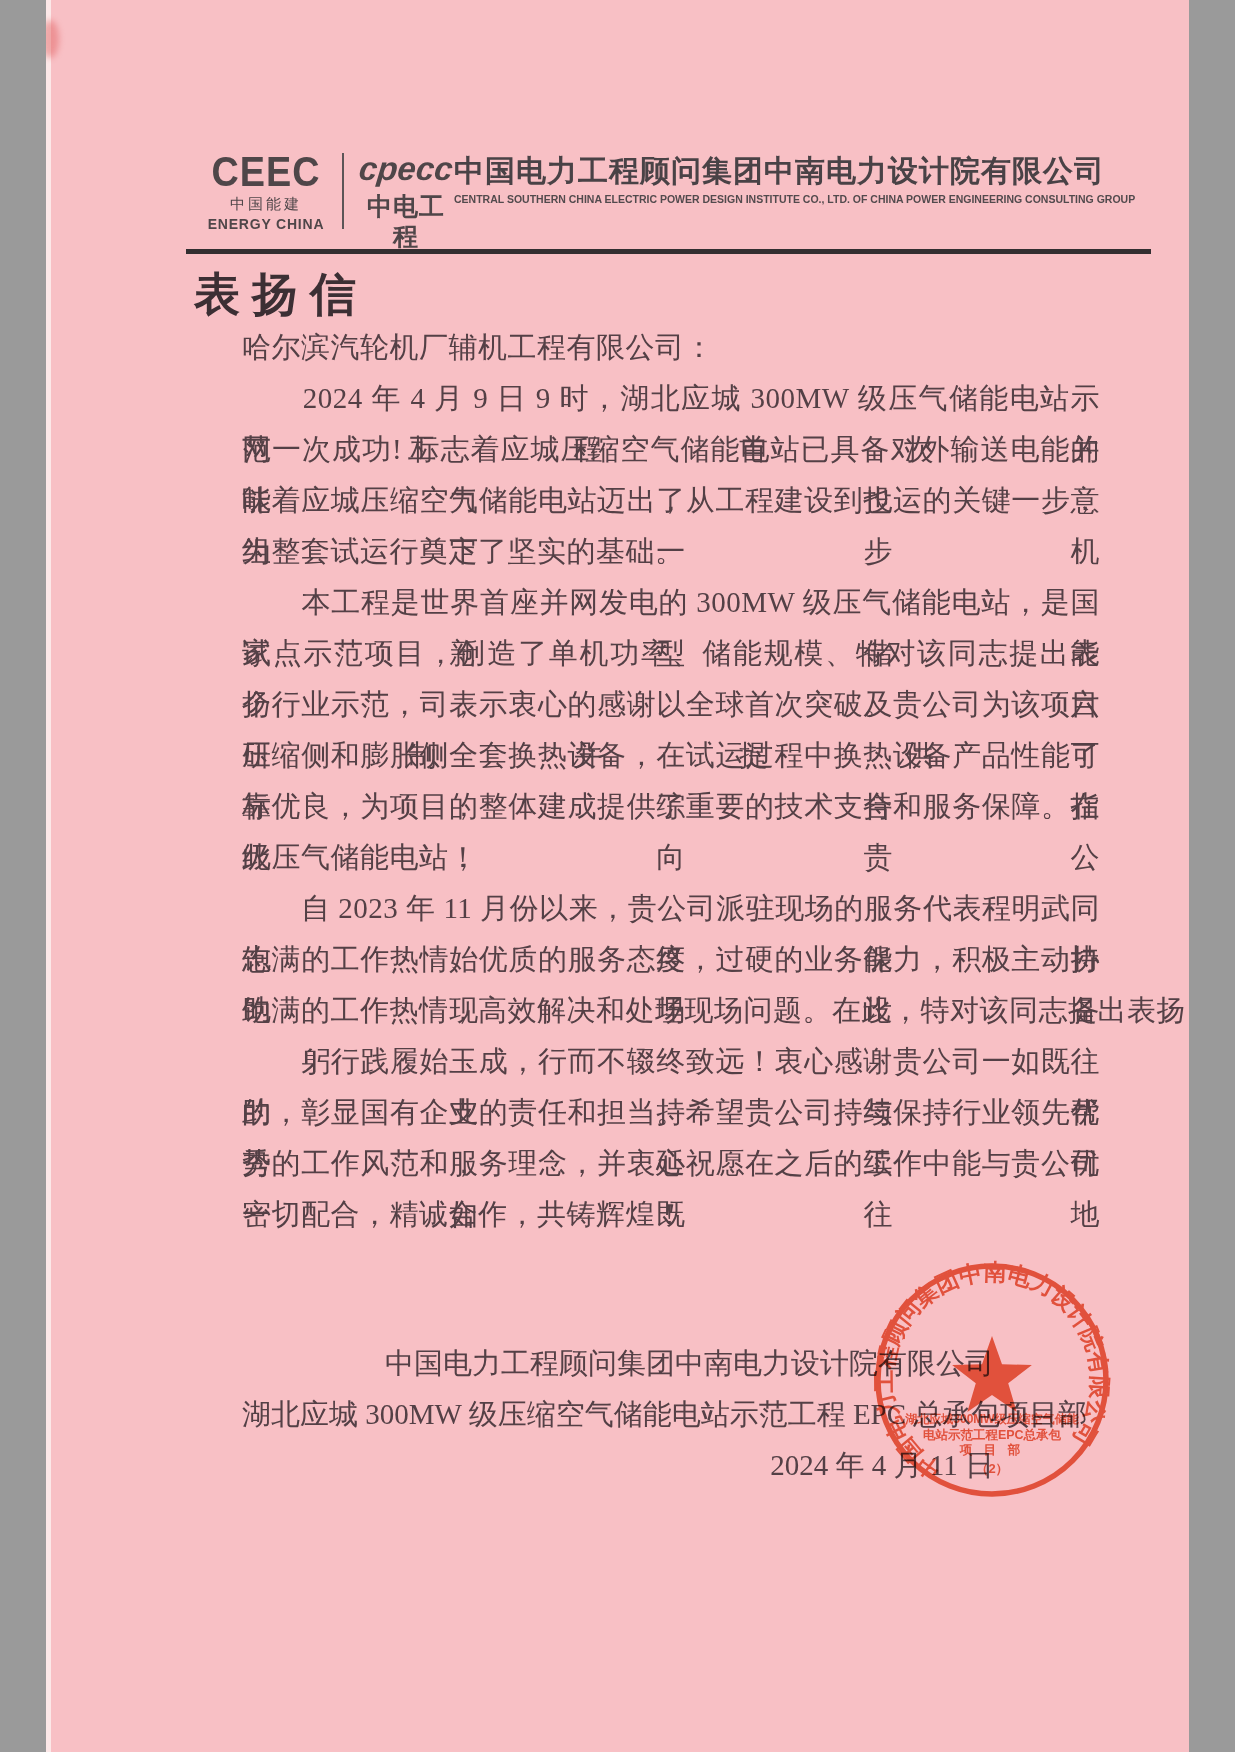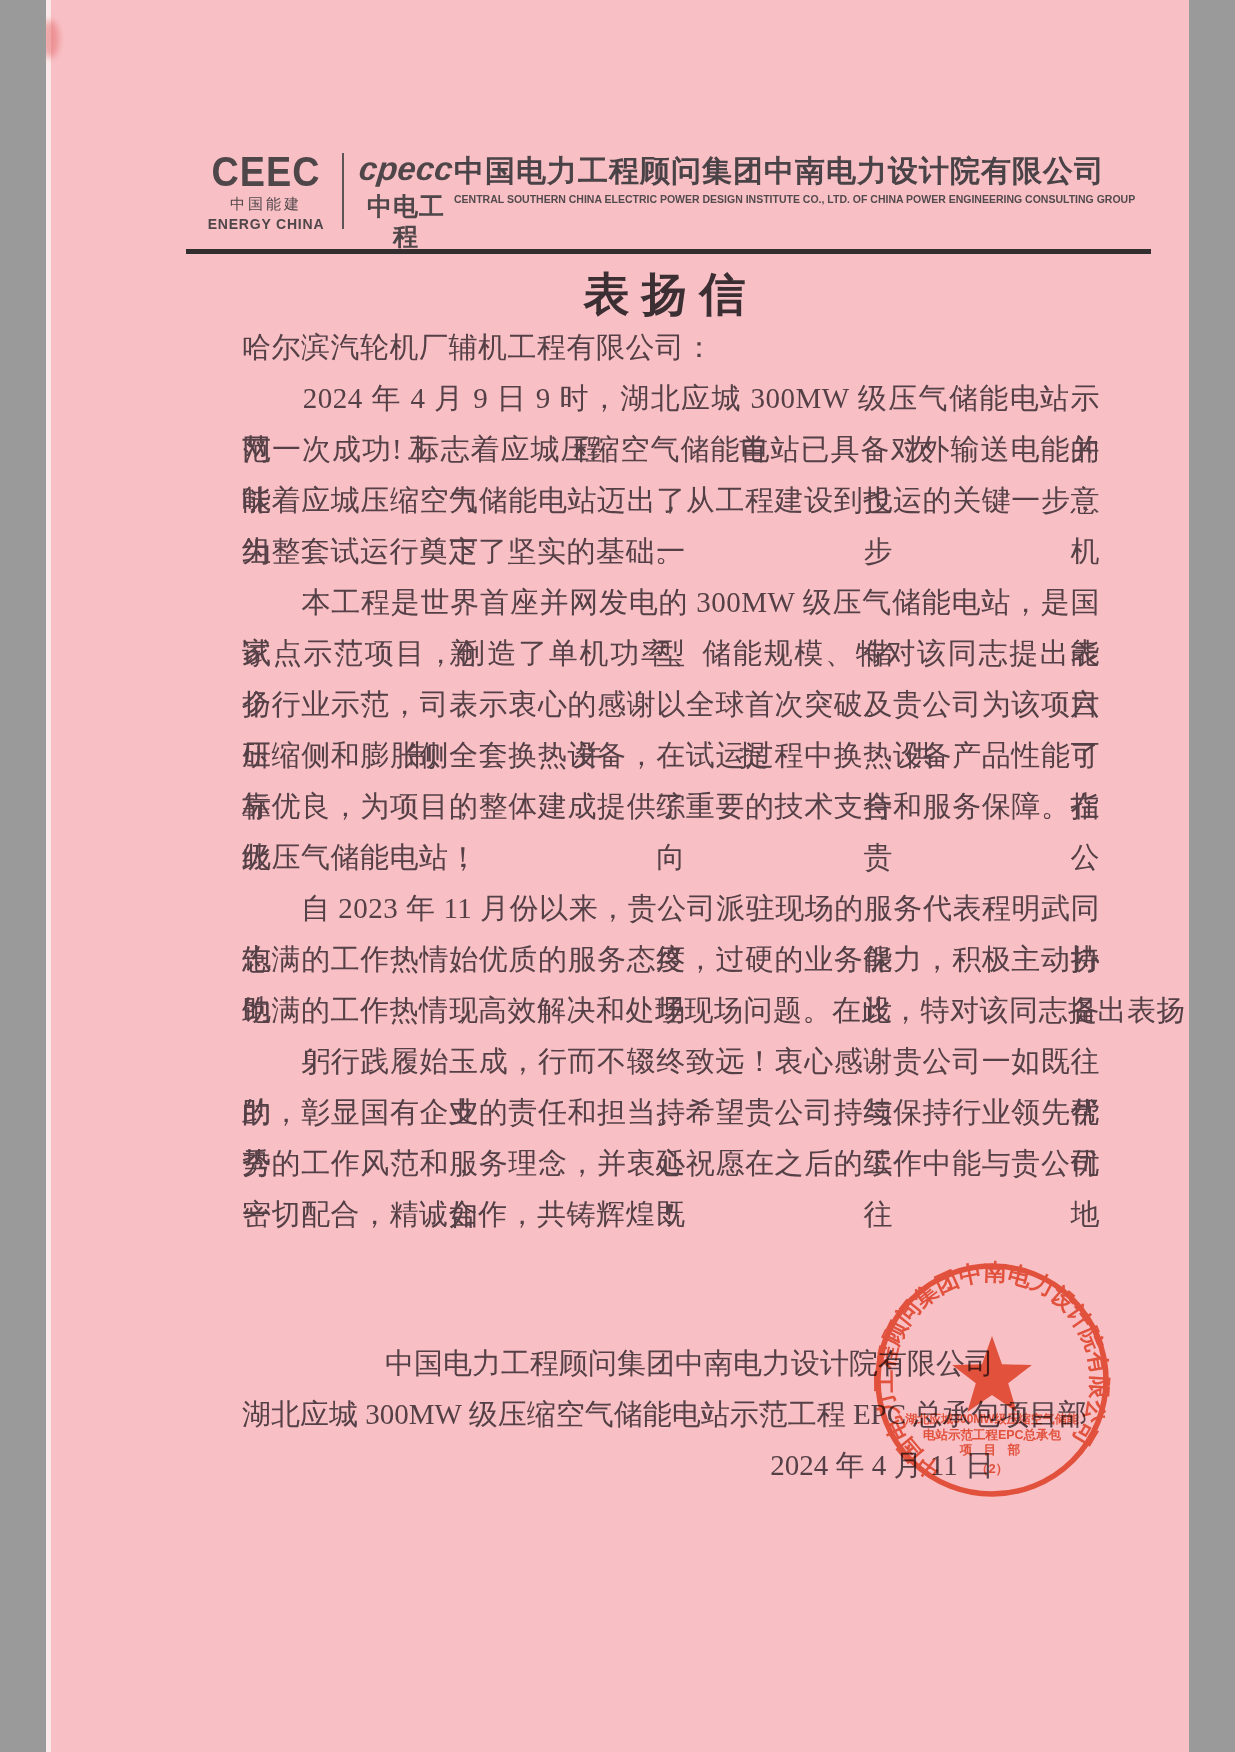--- a/index.html
+++ b/index.html
@@ -27,21 +27,21 @@
   .cpecc-glyph{font-size:33px;font-weight:800;font-style:italic;letter-spacing:0;
     transform:skewX(-6deg);line-height:38px;}
   .cpecc-cn{font-size:25px;font-weight:700;letter-spacing:1px;line-height:30px;margin-top:3px;}
   .companyname{position:absolute;left:408px;top:152px;width:700px;}
   .company-cn{font-size:30px;font-weight:700;letter-spacing:1px;line-height:38px;color:#494246;white-space:nowrap;}
   .company-en{font-size:10.5px;font-weight:700;letter-spacing:0;line-height:14px;margin-top:2px;
     color:#524a4d;white-space:nowrap;}
   .header-rule{position:absolute;left:140px;top:249px;width:965px;height:5px;background:#332f31;}
 
   
-  .letter-title{position:absolute;left:142px;top:264px;width:965px;text-align:center;
+  .letter-title{position:absolute;left:148px;top:264px;width:965px;
     font-size:46px;font-weight:700;letter-spacing:12px;color:#3c2f34;}
   .body{position:absolute;left:196px;top:322px;width:858px;}
   .bline{height:51px;line-height:51px;font-size:29px;letter-spacing:.5px;white-space:nowrap;}
   .bline.full{white-space:normal;text-align:justify;text-align-last:justify;}
   .signature{position:absolute;left:196px;width:752px;text-align:right;
     font-size:29px;line-height:34px;white-space:nowrap;}
   .sig1{top:1346px;}
   .sig2{top:1397px;}
   .sigdate{top:1448px;}
 

